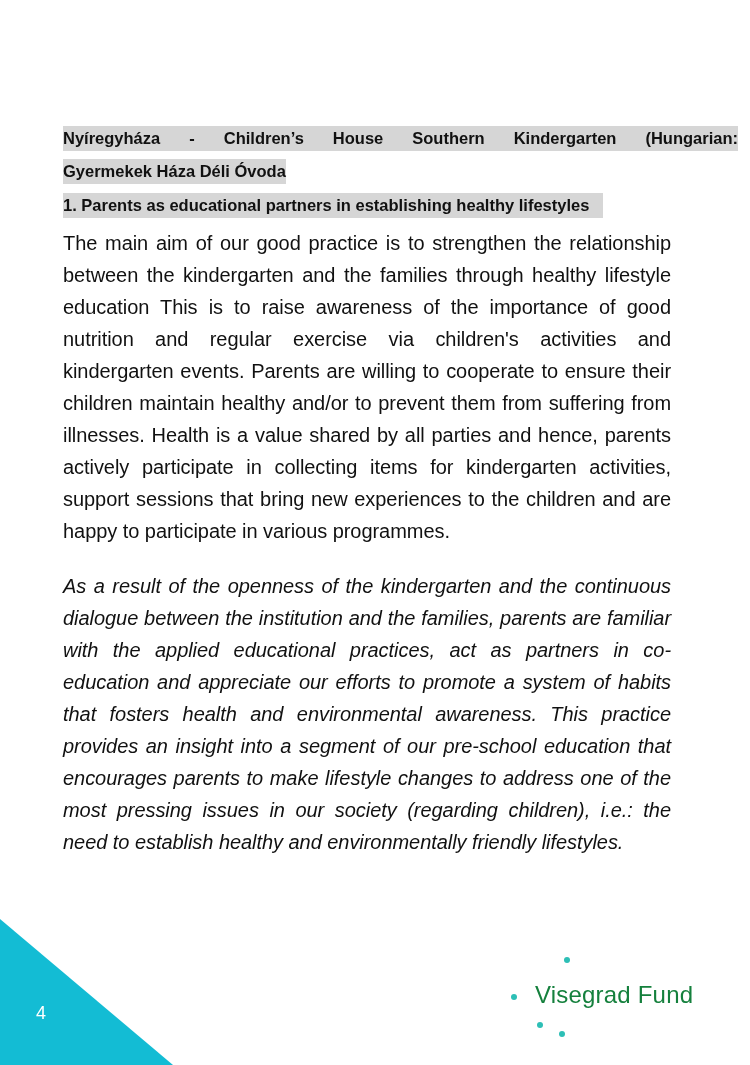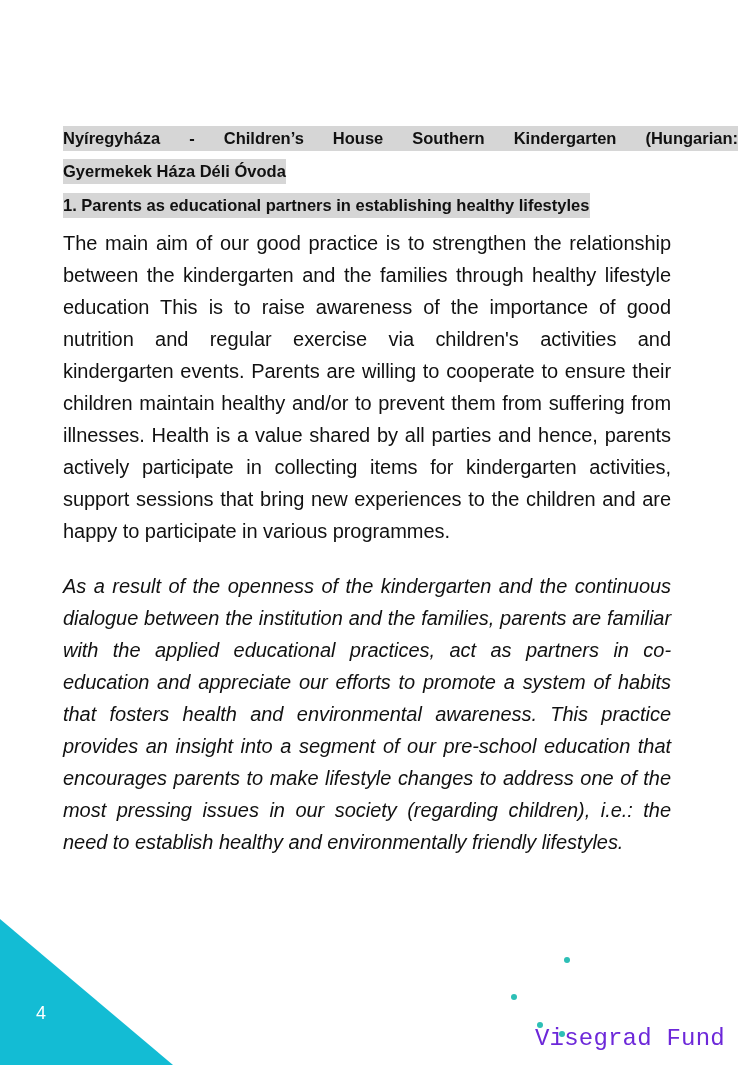--- a/index.html
+++ b/index.html
@@ -44,21 +44,21 @@
       margin-top: 8px;
     }
     .section-heading {
       font-weight: bold;
       font-size: 16.5px;
       line-height: 25px;
       margin: 9px 0 0 0;
     }
     .section-heading .hl {
       display: inline-block;
-      padding: 0 1px 0 0;
+      padding: 0 14px 0 0;
     }
     .para {
       font-size: 20px;
       line-height: 32px;
       text-align: justify;
       margin: 9px 0 0 0;
       letter-spacing: -0.05px;
     }
     .para + .para {
       margin-top: 23px;
@@ -86,25 +86,24 @@
       left: 505px;
       top: 945px;
       width: 200px;
       height: 95px;
     }
     .logo-text {
       position: absolute;
       left: 30px;
       top: 36px;
       font-size: 24px;
-      color: #6d28d9;
-      font-family: Liberation Mono, monospace;
+      color: #15803d;
+      font-family: Liberation Sans, sans-serif;
       letter-spacing: 0.2px;
       white-space: nowrap;
-      margin-top: 44px;
     }
     .dot {
       position: absolute;
       width: 6px;
       height: 6px;
       border-radius: 50%;
       background: #2dbfb6;
     }
   </style>
 </head>

